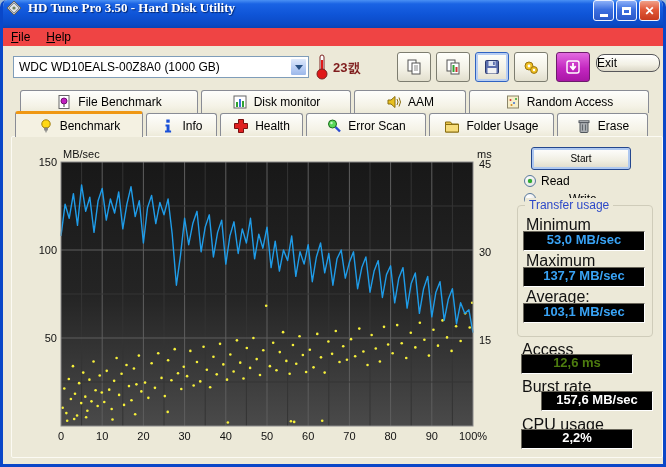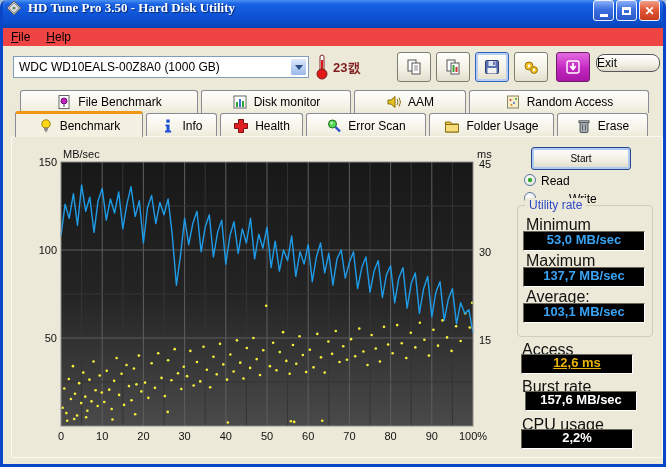--- a/index.html
+++ b/index.html
@@ -54,34 +54,34 @@
   .tab.active{background:#f4f1e2;border-top:3px solid #ef9712;height:26px;margin-top:-2px;z-index:3;}
   .tabicon{width:16px;height:16px;flex:0 0 16px;}
   
   .page{position:absolute;left:8px;top:136px;width:650px;height:320px;border:1px solid #fbfaf3;border-radius:2px;}
   .chart{position:absolute;left:28px;top:144px;}
   svg text{font-family:"Liberation Sans",sans-serif;font-size:11px;fill:#111;}
   
   .startbtn{position:absolute;left:528px;top:147px;width:100px;height:23px;border:1px solid #24478e;border-radius:3px;
     background:linear-gradient(180deg,#ffffff 0%,#f0eee2 60%,#ddd9c8 100%);box-shadow:inset 0 0 0 2px #aec8f0;
     display:flex;align-items:center;justify-content:center;font-size:10px;color:#000;box-sizing:border-box;}
-  .radio{position:absolute;left:521px;display:flex;align-items:flex-start;gap:5px;font-size:12px;color:#000;}
+  .radio{position:absolute;left:521px;display:flex;align-items:center;gap:5px;font-size:12px;color:#000;}
   .radio .circ{width:12px;height:12px;border-radius:50%;border:1px solid #5a7a9c;box-sizing:border-box;
     background:radial-gradient(circle at 35% 30%,#ffffff 0%,#e8e8e8 70%,#c8c8c8 100%);position:relative;}
   .radio.sel .circ::after{content:"";position:absolute;left:3px;top:3px;width:4px;height:4px;border-radius:50%;
     background:#2fae2f;box-shadow:0 0 1px #1c7a1c;}
   .groupbox{position:absolute;left:514px;top:205px;width:136px;height:132px;border:1px solid #cfccba;
     border-radius:4px;box-sizing:border-box;}
   .groupbox .legend{position:absolute;left:7px;top:-8px;background:#ece9d8;padding:0 4px;font-size:12px;color:#2d49c8;}
   .flabel{position:absolute;font-size:16px;color:#111;}
   .vbox{position:absolute;background:#000;border-top:1px solid #68655a;border-left:1px solid #68655a;
     border-bottom:1px solid #fff;border-right:1px solid #fff;box-sizing:border-box;
     font-size:13px;font-weight:bold;text-align:center;line-height:15px;height:20px;}
   .vbox.cyan{color:#39a3f5;}
-  .vbox.yellow{color:#eab308;text-decoration:underline;}
+  .vbox.yellow{color:#4d7c0f;}
   .vbox.white{color:#fff;}
 </style>
 </head>
 <body>
 
 <div id="window">
 
   <div class="titlebar">
     <svg class="appicon" viewBox="0 0 16 16">
       <polygon points="8,1 15,8 8,15 1,8" fill="#b8bcc0" stroke="#5a6066"></polygon>
@@ -449,31 +449,31 @@
   <div class="radio sel" style="top:174px;">
     <div class="circ"></div>
     <span>Read</span>
   </div>
   <div class="radio" style="top:192px;gap:33px;">
     <div class="circ"></div>
     <span>Write</span>
   </div>
 
   <div class="groupbox">
-    <div class="legend">Utility rate</div>
+    <div class="legend">Transfer usage</div>
     <div class="flabel" style="left:8px;top:10px;">Minimum</div>
     <div class="vbox cyan" style="left:5px;top:25px;width:122px;">53,0 MB/sec</div>
     <div class="flabel" style="left:8px;top:46px;">Maximum</div>
     <div class="vbox cyan" style="left:5px;top:61px;width:122px;">137,7 MB/sec</div>
     <div class="flabel" style="left:8px;top:82px;">Average:</div>
     <div class="vbox cyan" style="left:5px;top:97px;width:122px;">103,1 MB/sec</div>
   </div>
 
   <div class="flabel" style="left:519px;top:341px;">Access</div>
   <div class="vbox yellow" style="left:518px;top:354px;width:112px;">12,6 ms</div>
 
   <div class="flabel" style="left:519px;top:378px;">Burst rate</div>
-  <div class="vbox white" style="left:522px;top:391px;width:112px;">157,6 MB/sec</div>
+  <div class="vbox white" style="left:538px;top:391px;width:112px;">157,6 MB/sec</div>
 
   <div class="flabel" style="left:519px;top:416px;">CPU usage</div>
   <div class="vbox white" style="left:518px;top:429px;width:112px;">2,2%</div>
 
 </div>
 
 </body></html>

